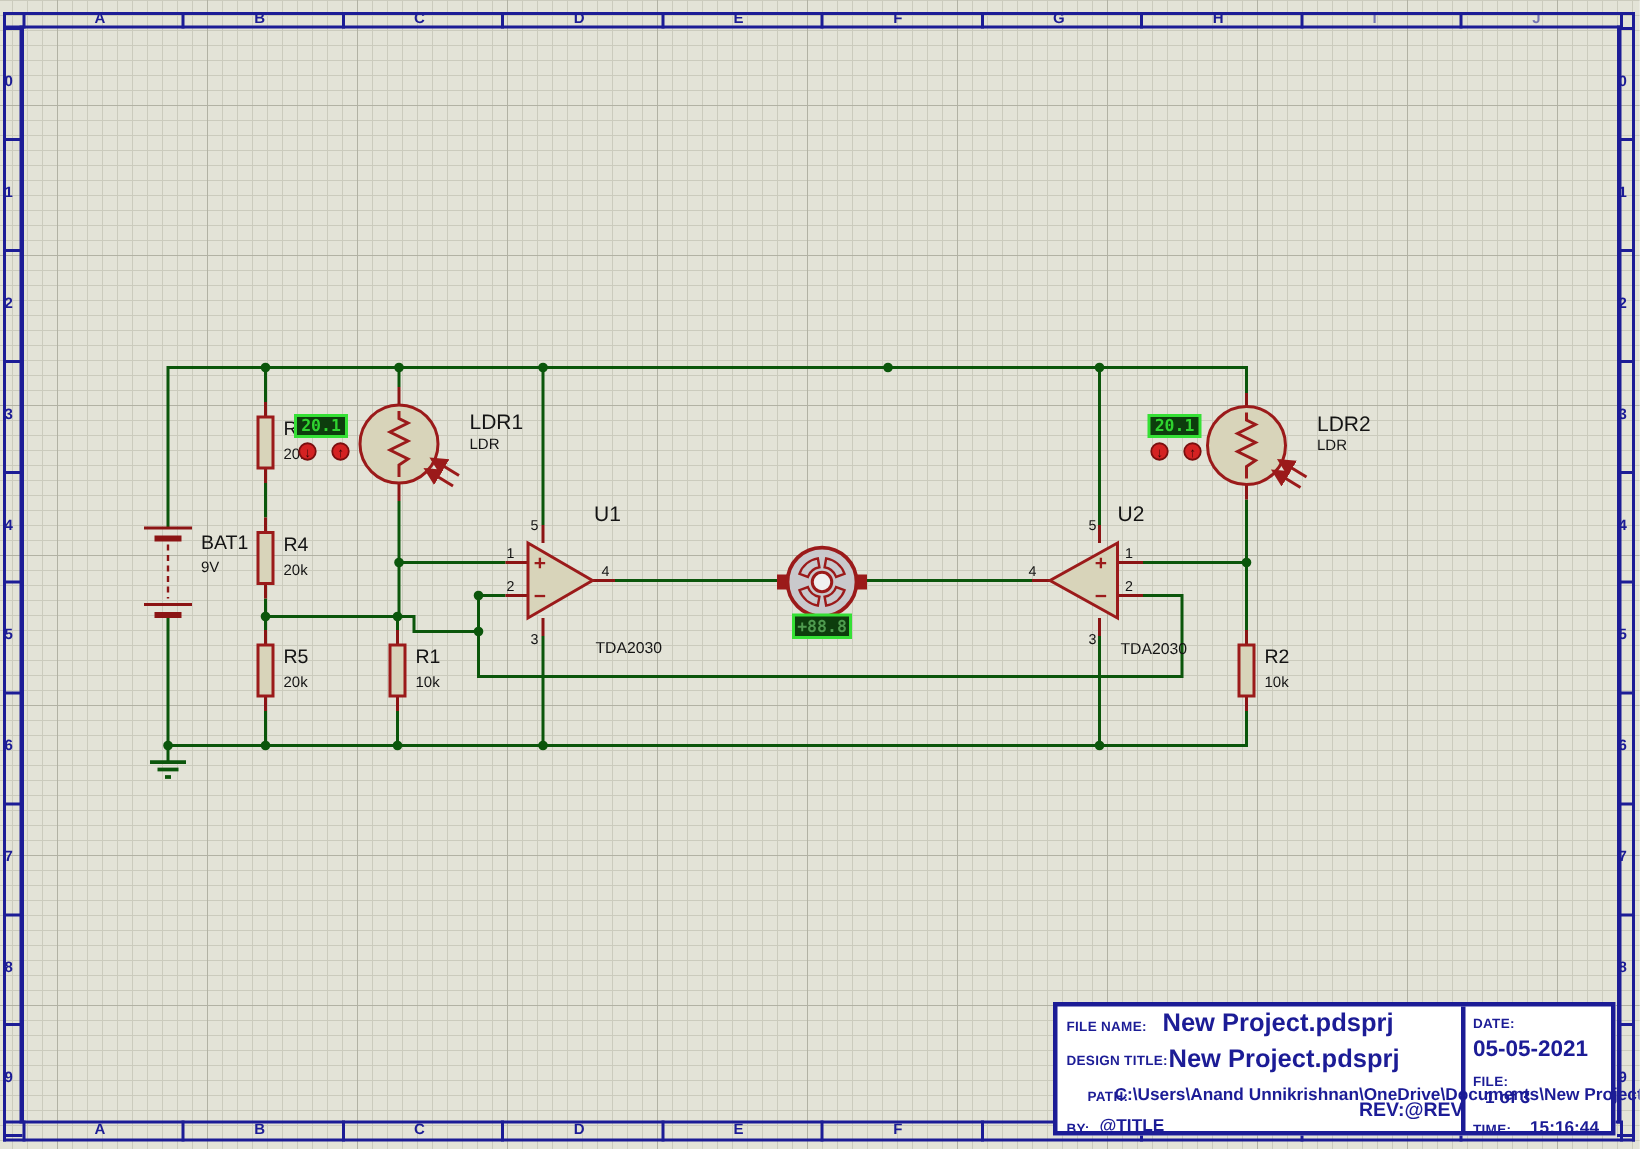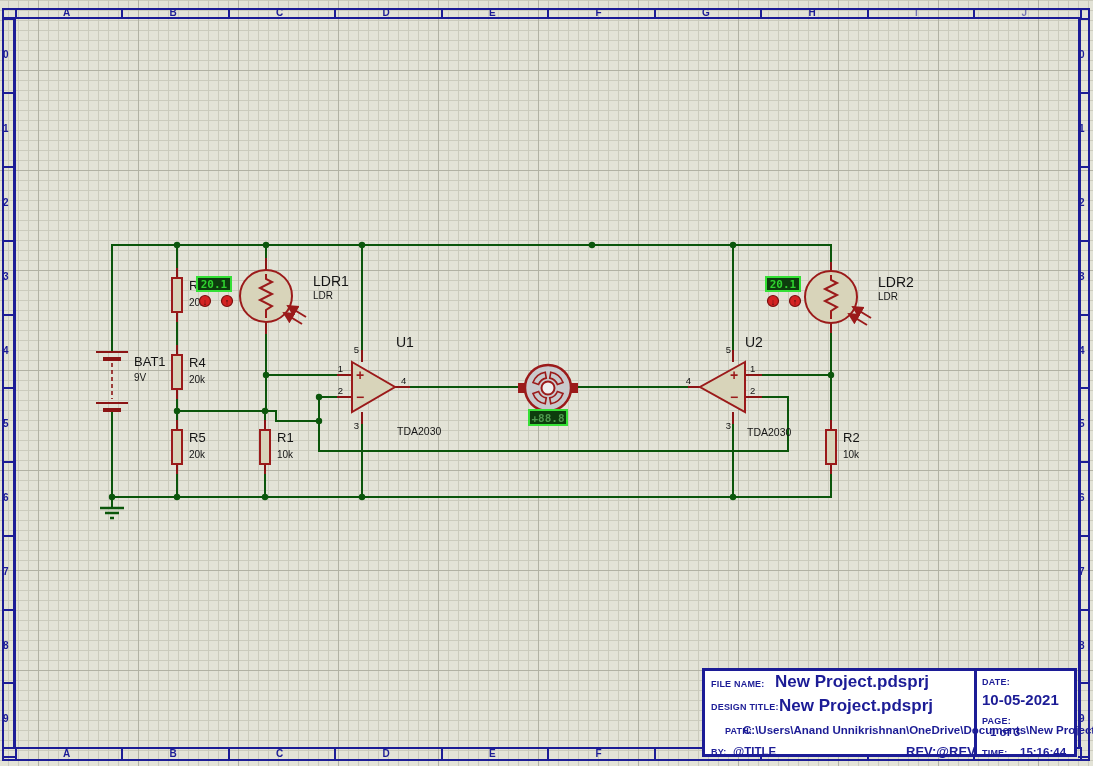--- a/index.html
+++ b/index.html
@@ -281,21 +281,21 @@
   <div class="titleblock">
     <div class="tb-divider"></div>
     <span class="tb tb-sm" style="left:6px;top:9px">FILE NAME:</span>
     <span class="tb tb-big" style="left:70px;top:2px">New Project.pdsprj</span>
     <span class="tb tb-sm" style="left:6px;top:32px">DESIGN TITLE:</span>
     <span class="tb tb-big" style="left:74px;top:26px">New Project.pdsprj</span>
     <span class="tb tb-sm" style="left:20px;top:56px">PATH:</span>
     <span class="tb tb-med tb-path" style="left:38px;top:54px">C:\Users\Anand Unnikrishnan\OneDrive\Documents\New Project.pds</span>
     <span class="tb tb-sm" style="left:6px;top:77px">BY:</span>
     <span class="tb tb-med" style="left:28px;top:75px">@TITLE</span>
-    <span class="tb tb-med" style="left:201px;top:74px;font-size:13px">REV:@REV</span>
+    <span class="tb tb-med" style="left:201px;top:62px;font-size:13px">REV:@REV</span>
     <span class="tb tb-sm" style="left:277px;top:7px">DATE:</span>
-    <span class="tb tb-date" style="left:277px;top:21px">10-05-2021</span>
-    <span class="tb tb-sm" style="left:277px;top:46px">PAGE:</span>
+    <span class="tb tb-date" style="left:277px;top:21px">05-05-2021</span>
+    <span class="tb tb-sm" style="left:277px;top:46px">FILE:</span>
     <span class="tb tb-med" style="left:285px;top:56px">1 of 3</span>
     <span class="tb tb-sm" style="left:277px;top:78px">TIME:</span>
     <span class="tb tb-med" style="left:315px;top:76px">15:16:44</span>
   </div>
 </div>
 
 </body></html>

